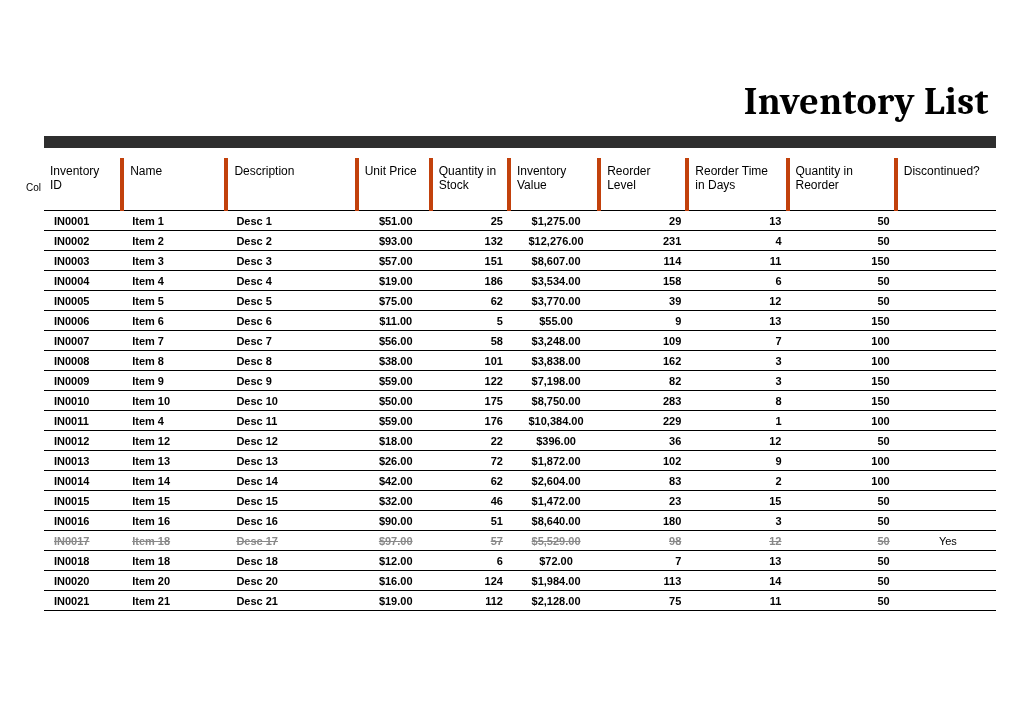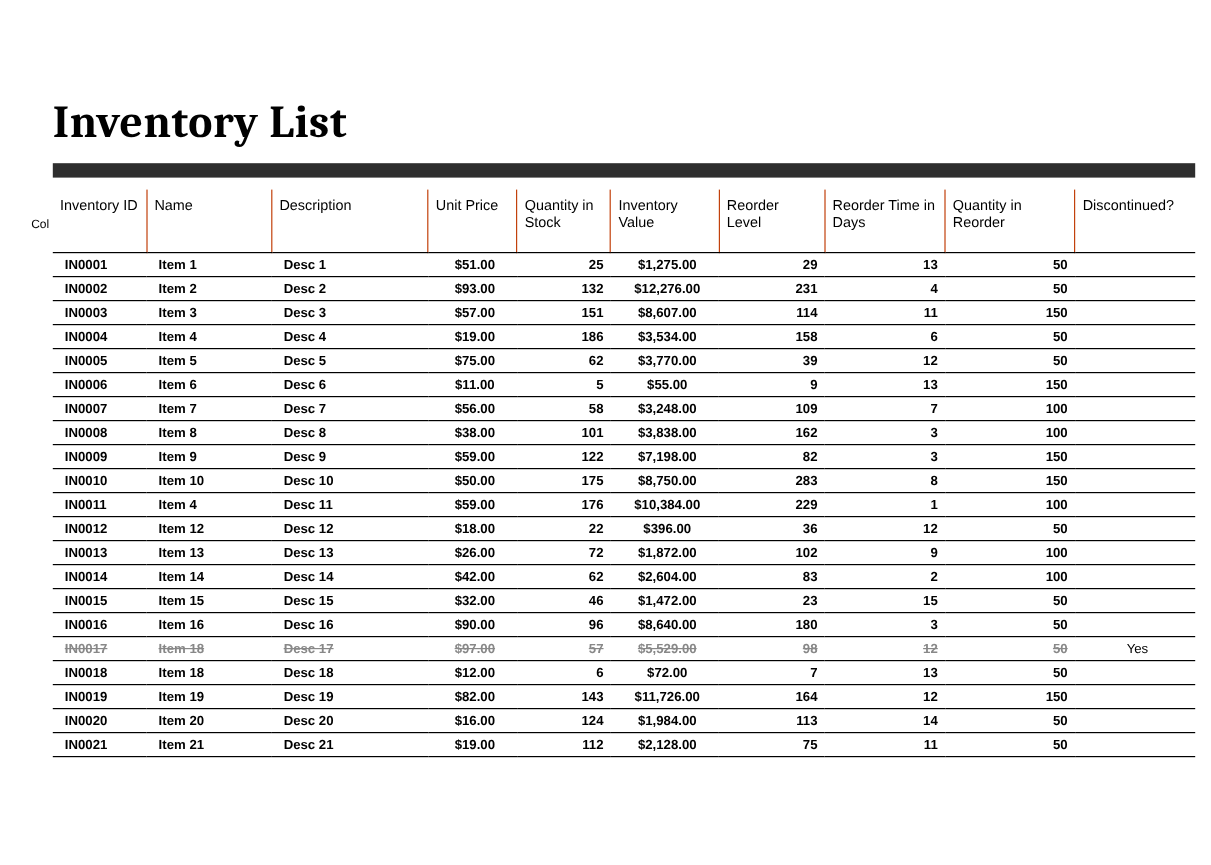--- a/index.html
+++ b/index.html
@@ -14,20 +14,21 @@
   }
   .page {
     padding: 80px 20px 0 44px;
   }
   .title {
     font-family: Cambria, Georgia, "Times New Roman", serif;
     font-size: 38px;
     font-weight: 700;
     margin: 0 0 12px 0;
     letter-spacing: 0.5px;
+    text-align: right;
   }
   .thickbar {
     height: 12px;
     background: #2e2e2e;
     margin-bottom: 10px;
     width: 952px;
   }
   .side-label {
     position: absolute;
     left: 26px;
@@ -40,21 +41,21 @@
     width: 952px;
     font-size: 11px;
   }
   table.inv th {
     text-align: left;
     font-weight: 400;
     font-size: 12px;
     padding: 6px 6px 18px 6px;
     vertical-align: top;
     border-left: 1px solid #999;
-    border-right: 1px solid #c2410c;
+    border-right: 4px solid #c2410c;
     border-bottom: 1px solid #000;
   }
   table.inv th:first-child { border-left: none; }
   table.inv th:last-child  { border-right: none; }
   table.inv td {
     padding: 3px 6px 3px 10px;
     border-bottom: 1px solid #000;
     font-weight: 700;
     vertical-align: middle;
     height: 20px;
@@ -300,21 +301,21 @@
           <td class="num">23</td>
           <td class="num">15</td>
           <td class="num">50</td>
           <td class="disc-cell"></td>
         </tr>
         <tr>
           <td>IN0016</td>
           <td>Item 16</td>
           <td>Desc 16</td>
           <td class="price">$90.00</td>
-          <td class="num">96</td>
+          <td class="num">51</td>
           <td class="price">$8,640.00</td>
           <td class="num">180</td>
           <td class="num">3</td>
           <td class="num">50</td>
           <td class="disc-cell"></td>
         </tr>
         <tr class="discontinued">
           <td>IN0017</td>
           <td>Item 18</td>
           <td>Desc 17</td>
@@ -332,32 +333,20 @@
           <td>Desc 18</td>
           <td class="price">$12.00</td>
           <td class="num">6</td>
           <td class="price">$72.00</td>
           <td class="num">7</td>
           <td class="num">13</td>
           <td class="num">50</td>
           <td class="disc-cell"></td>
         </tr>
         <tr>
-          <td>IN0019</td>
-          <td>Item 19</td>
-          <td>Desc 19</td>
-          <td class="price">$82.00</td>
-          <td class="num">143</td>
-          <td class="price">$11,726.00</td>
-          <td class="num">164</td>
-          <td class="num">12</td>
-          <td class="num">150</td>
-          <td class="disc-cell"></td>
-        </tr>
-        <tr>
           <td>IN0020</td>
           <td>Item 20</td>
           <td>Desc 20</td>
           <td class="price">$16.00</td>
           <td class="num">124</td>
           <td class="price">$1,984.00</td>
           <td class="num">113</td>
           <td class="num">14</td>
           <td class="num">50</td>
           <td class="disc-cell"></td>

